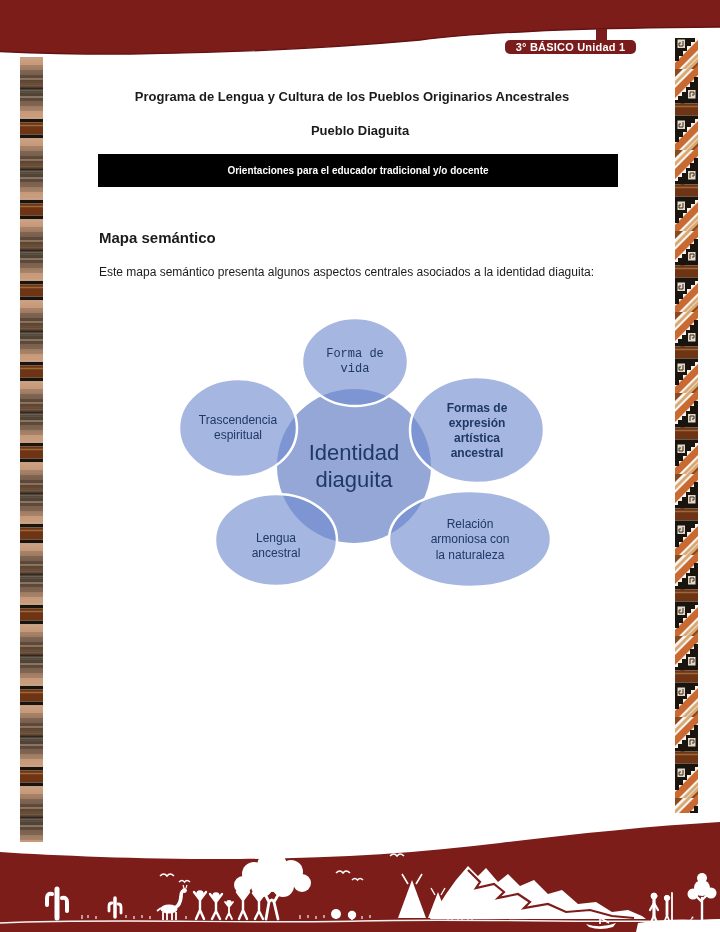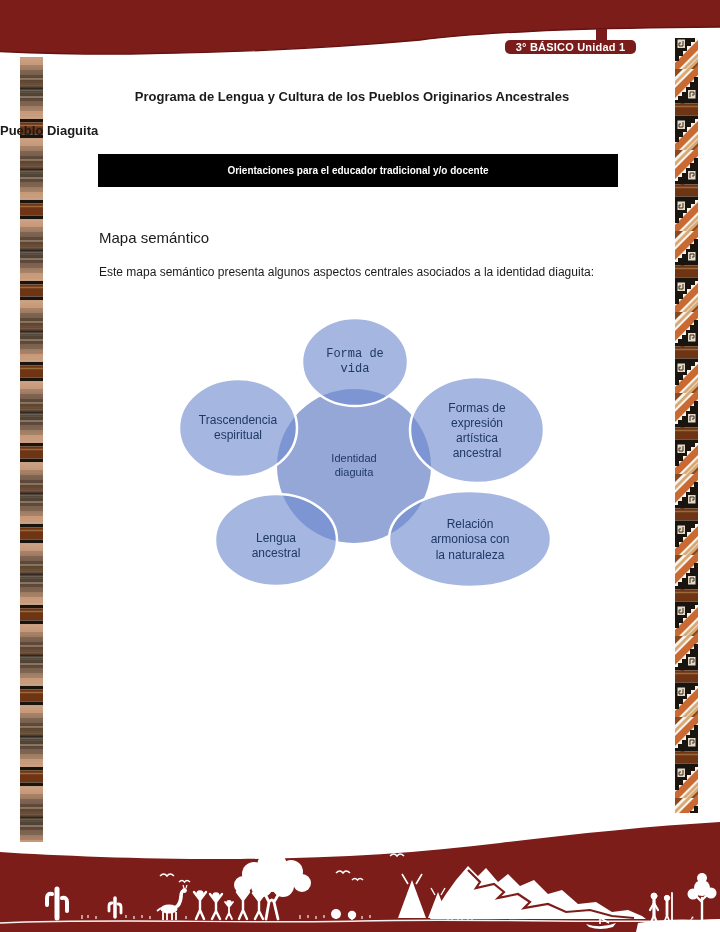--- a/index.html
+++ b/index.html
@@ -15,39 +15,39 @@
     left:505px;top:40px;width:131px;height:14px;background:#7a1c1c;border-radius:5px;
     display:flex;align-items:center;justify-content:center;color:#ffffff;
     font-size:11px;font-weight:bold;letter-spacing:.2px;
   }
   .badge-tab{left:596px;top:29px;width:11px;height:13px;background:#7a1c1c;}
   
   .strip-left{left:20px;top:57px;}
   .strip-right{left:675px;top:38px;}
   
   .title1{left:0;top:89px;width:704px;text-align:center;font-size:13px;font-weight:bold;}
-  .title2{left:0;top:123px;width:720px;font-size:13px;font-weight:bold;}
+  .title2{left:0;top:123px;width:720px;text-align:center;font-size:13px;font-weight:bold;}
   .banner{
     left:98px;top:154px;width:520px;height:33px;background:#000000;
     display:flex;align-items:center;justify-content:center;
     color:#ffffff;font-size:10px;font-weight:bold;
   }
-  .section-heading{left:99px;top:229px;font-size:15px;font-weight:normal;}
+  .section-heading{left:99px;top:229px;font-size:15px;font-weight:bold;}
   .intro{left:99px;top:265px;width:540px;font-size:12px;}
   
   .diagram{left:0;top:300px;width:720px;height:310px;}
   .diagram svg{position:absolute;left:0;top:0;}
   .node-label{
     position:absolute;display:flex;align-items:center;justify-content:center;
     text-align:center;white-space:pre-line;color:#1f3864;font-size:12px;line-height:1.27;
   }
-  .center-label{font-size:11px;line-height:1.25;}
+  .center-label{font-size:22px;line-height:1.25;}
   .lbl-top{left:303px;top:44px;width:104px;height:36px;font-family:Liberation Mono, monospace;}
   .lbl-left{left:181px;top:110px;width:114px;height:36px;}
-  .lbl-right{left:425px;top:99px;width:104px;height:64px;}
+  .lbl-right{left:425px;top:99px;width:104px;height:64px;font-weight:bold;}
   .lbl-bleft{left:224px;top:228px;width:104px;height:36px;}
   .lbl-bright{left:413px;top:214px;width:114px;height:52px;}
   .lbl-center{left:282px;top:135px;width:144px;height:62px;}
   
   .footer-svg{left:0;top:822px;width:720px;height:110px;display:block;}
 </style>
 </head>
 <body>
 
 <div class="page">

